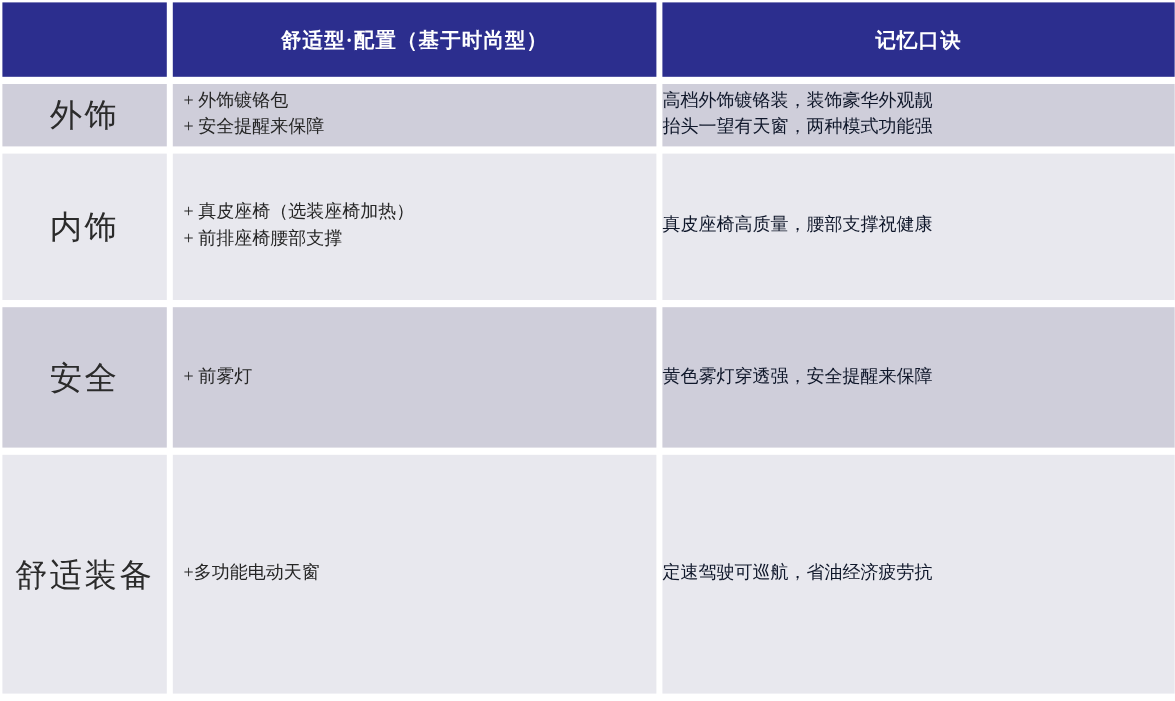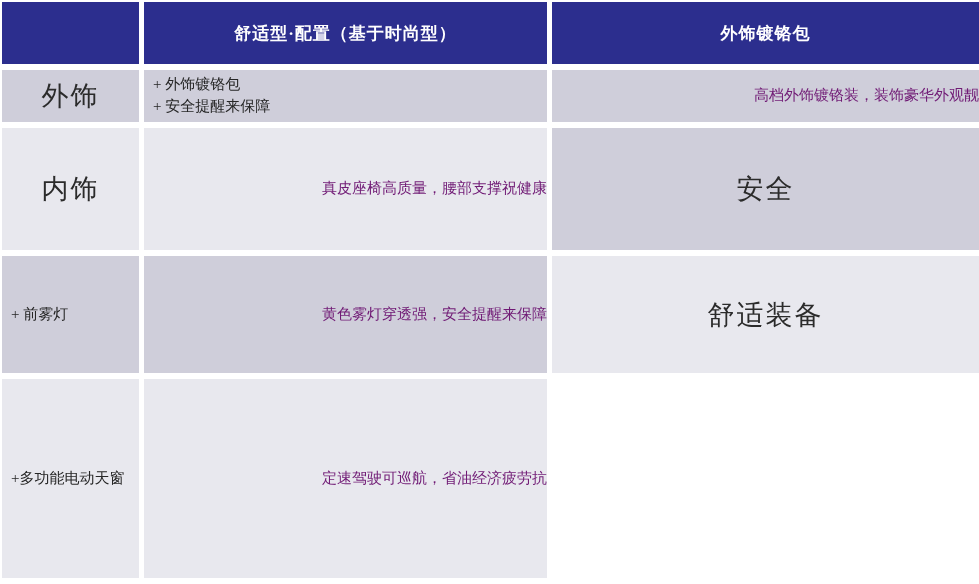--- a/index.html
+++ b/index.html
@@ -50,54 +50,59 @@
     letter-spacing: 2px;
   }
   .config-cell {
     align-items: flex-start;
     text-align: center;
     padding-left: 9px;
     font-size: 15px;
     color: #262626;
   }
   .mnemonic-cell {
-    align-items: flex-end;
+    align-items: flex-start;
     text-align: center;
     font-size: 15px;
-    color: #701a75;
+    color: #0f172a;
   }
   .line { line-height: 1.45; }
 </style>
 </head>
 <body>
 
 <div class="page">
   <div class="grid">
 
     <div class="cell header-cell"></div>
     <div class="cell header-cell">
       <span>舒适型·配置（基于时尚型）</span>
     </div>
     <div class="cell header-cell">
-      <span>外饰镀铬包</span>
+      <span>记忆口诀</span>
     </div>
 
     <div class="cell label-cell row-a">
       <span>外饰</span>
     </div>
     <div class="cell config-cell row-a">
       <div class="line">+ 外饰镀铬包</div>
       <div class="line">+ 安全提醒来保障</div>
     </div>
     <div class="cell mnemonic-cell row-a">
       <div class="line">高档外饰镀铬装，装饰豪华外观靓</div>
+      <div class="line">抬头一望有天窗，两种模式功能强</div>
     </div>
 
     <div class="cell label-cell row-b">
       <span>内饰</span>
+    </div>
+    <div class="cell config-cell row-b">
+      <div class="line">+ 真皮座椅（选装座椅加热）</div>
+      <div class="line">+ 前排座椅腰部支撑</div>
     </div>
     <div class="cell mnemonic-cell row-b">
       <div class="line">真皮座椅高质量，腰部支撑祝健康</div>
     </div>
 
     <div class="cell label-cell row-a">
       <span>安全</span>
     </div>
     <div class="cell config-cell row-a">
       <div class="line">+ 前雾灯</div>

